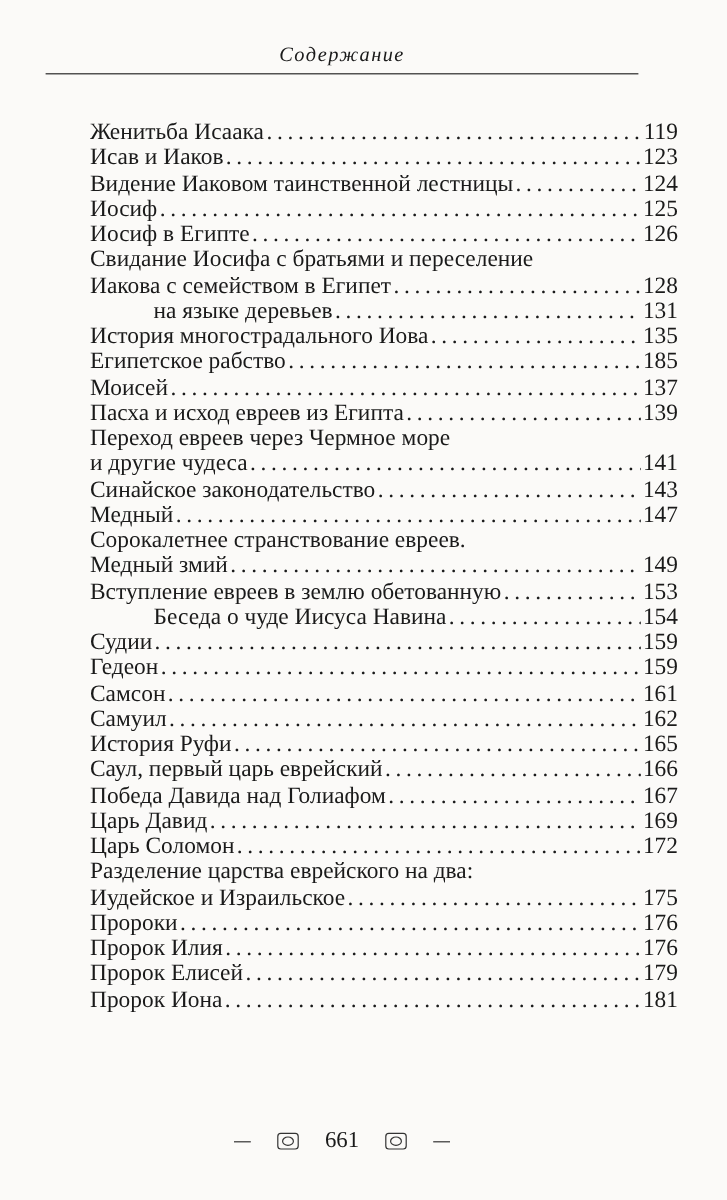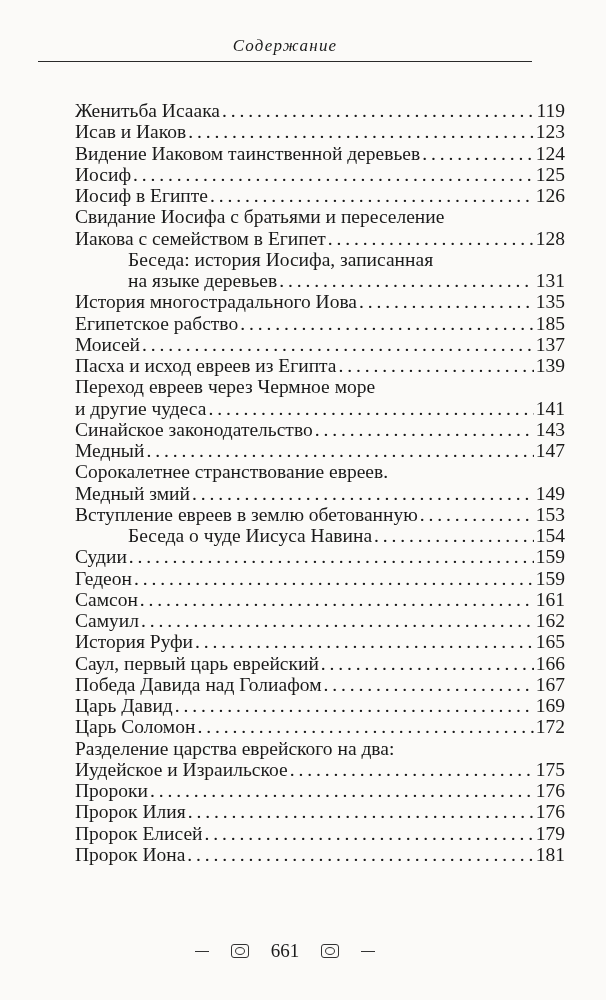--- a/index.html
+++ b/index.html
@@ -67,21 +67,21 @@
       <span class="title">Женитьба Исаака</span>
       <span class="dots"></span>
       <span class="page">119</span>
     </div>
     <div class="row">
       <span class="title">Исав и Иаков</span>
       <span class="dots"></span>
       <span class="page">123</span>
     </div>
     <div class="row">
-      <span class="title">Видение Иаковом таинственной деревьев</span>
+      <span class="title">Видение Иаковом таинственной лестницы</span>
       <span class="dots"></span>
       <span class="page">124</span>
     </div>
     <div class="row">
       <span class="title">Иосиф</span>
       <span class="dots"></span>
       <span class="page">125</span>
     </div>
     <div class="row">
       <span class="title">Иосиф в Египте</span>
@@ -89,24 +89,20 @@
       <span class="page">126</span>
     </div>
     <div class="row nodots">
       <span class="title">Свидание Иосифа с братьями и переселение</span>
       <span class="page"></span>
     </div>
     <div class="row">
       <span class="title">Иакова с семейством в Египет</span>
       <span class="dots"></span>
       <span class="page">128</span>
-    </div>
-    <div class="row indent nodots">
-      <span class="title">Беседа: история Иосифа, записанная</span>
-      <span class="page"></span>
     </div>
     <div class="row indent">
       <span class="title">на языке деревьев</span>
       <span class="dots"></span>
       <span class="page">131</span>
     </div>
     <div class="row">
       <span class="title">История многострадального Иова</span>
       <span class="dots"></span>
       <span class="page">135</span>

